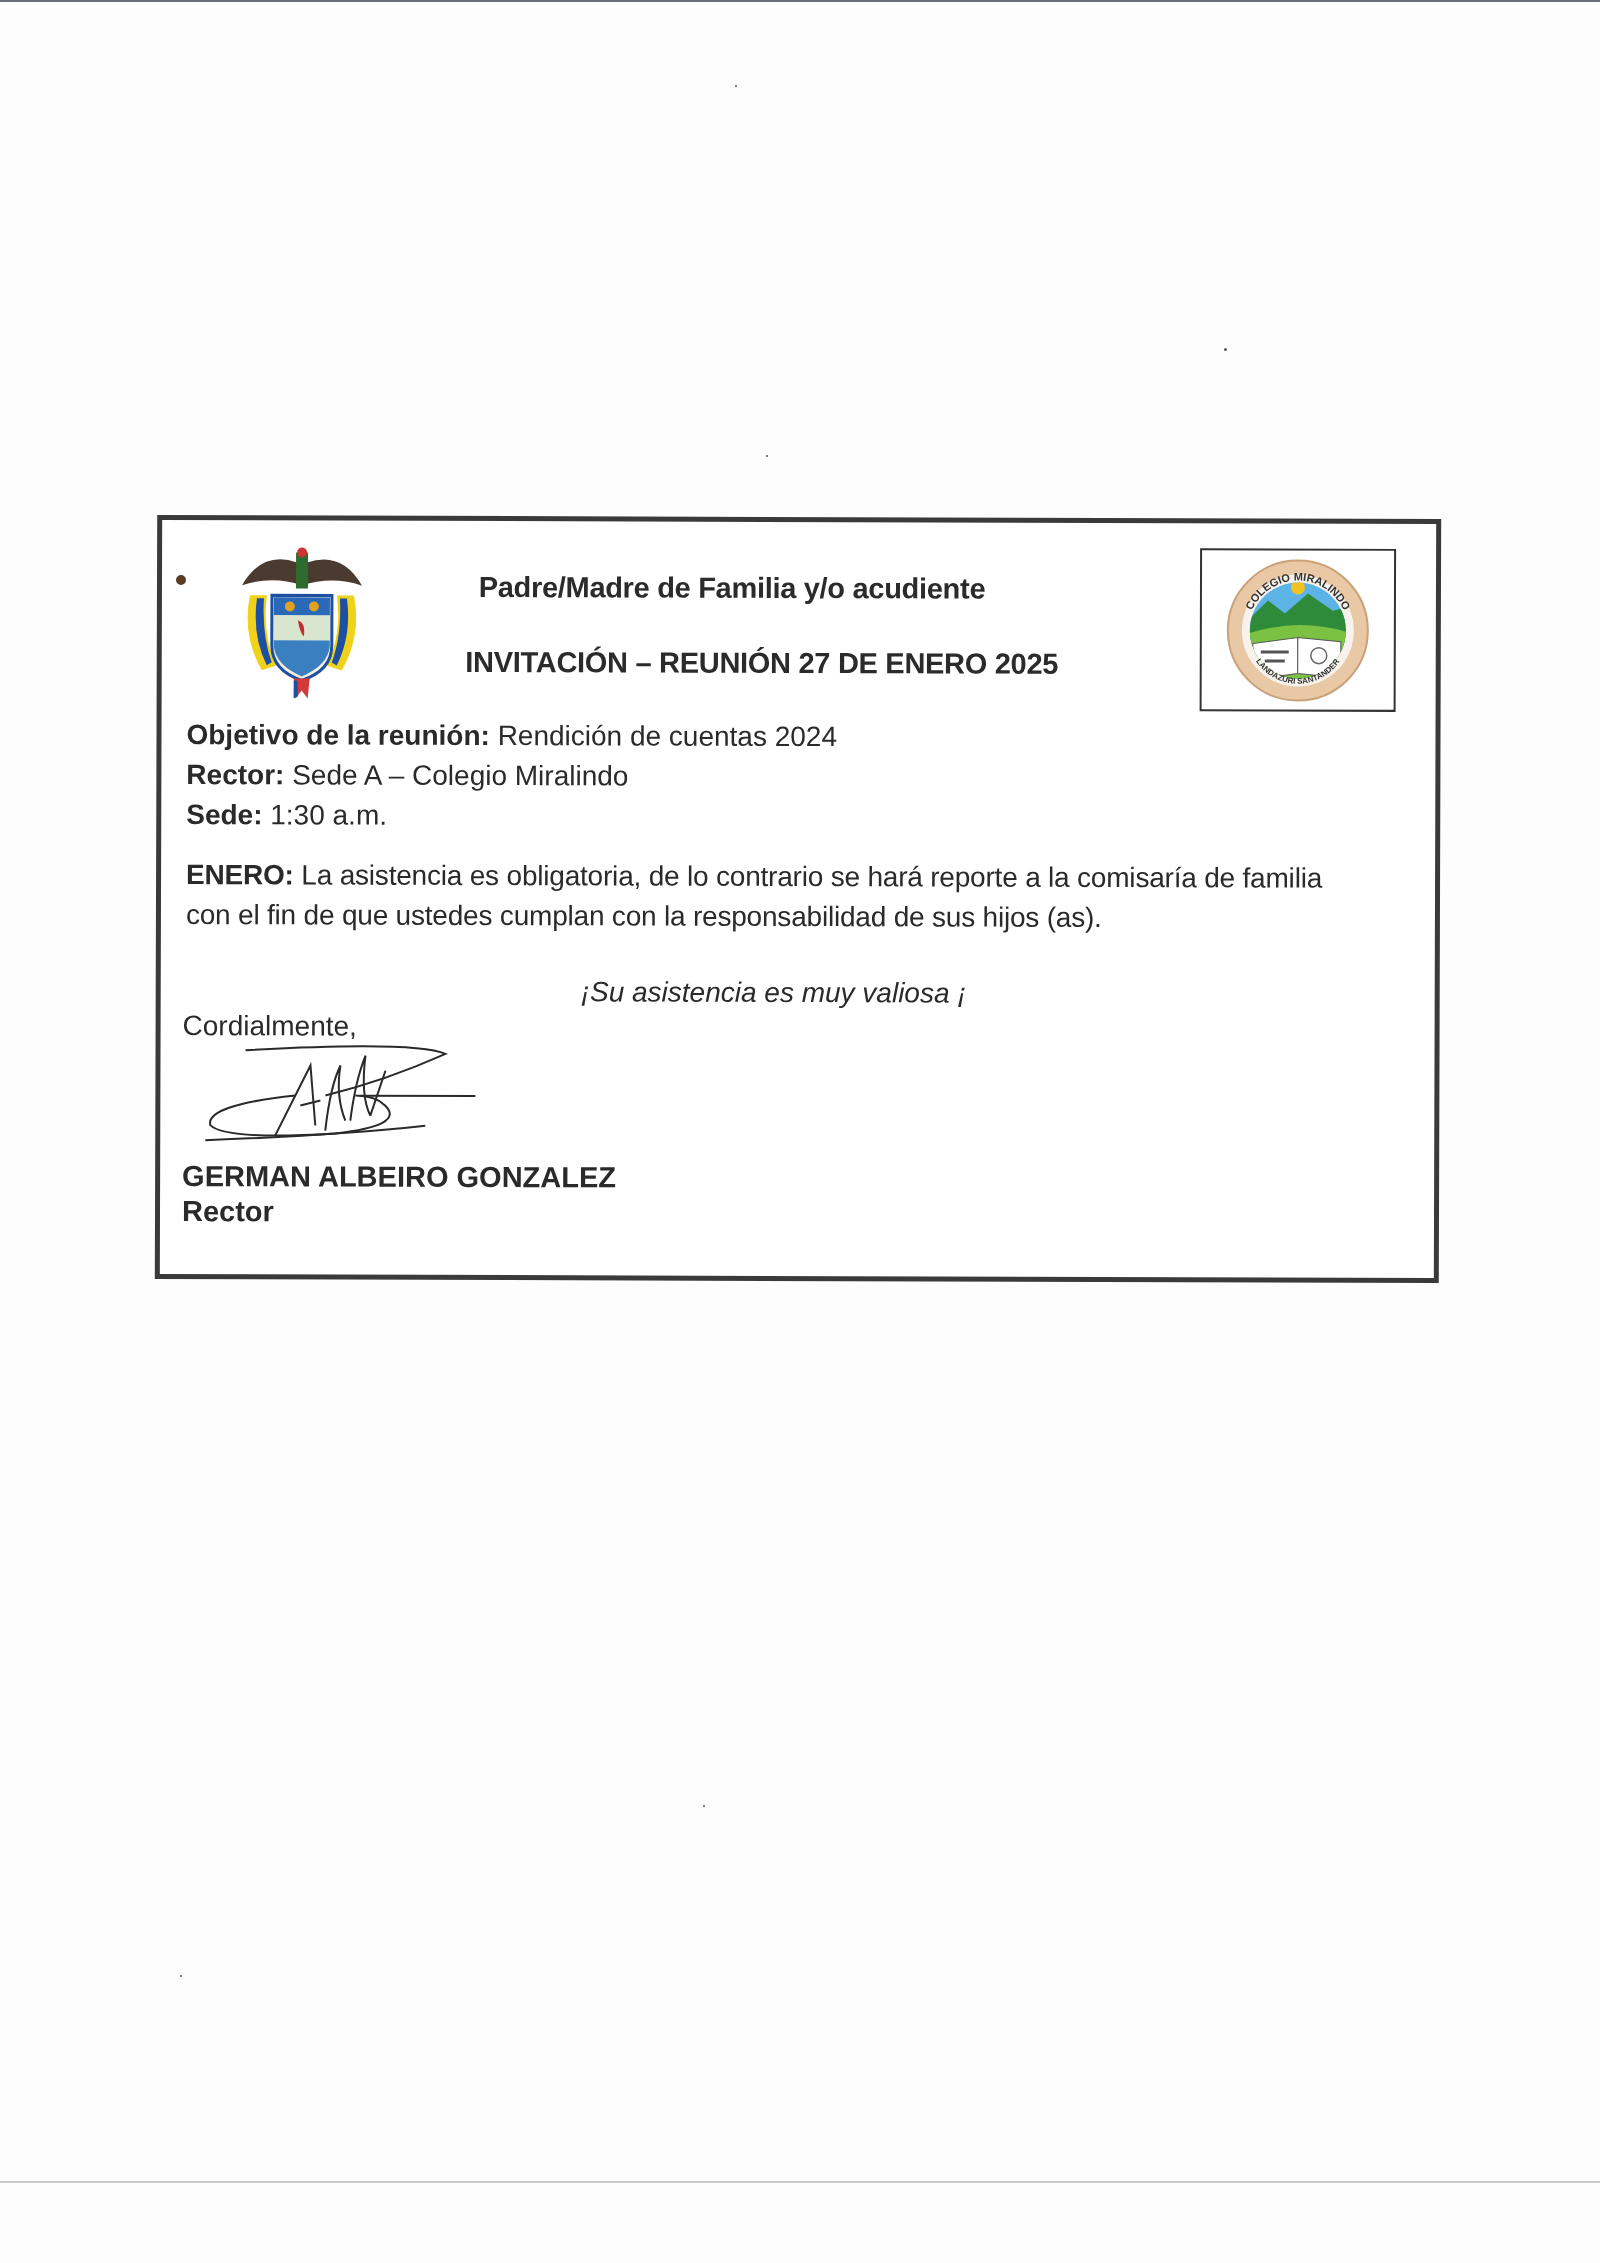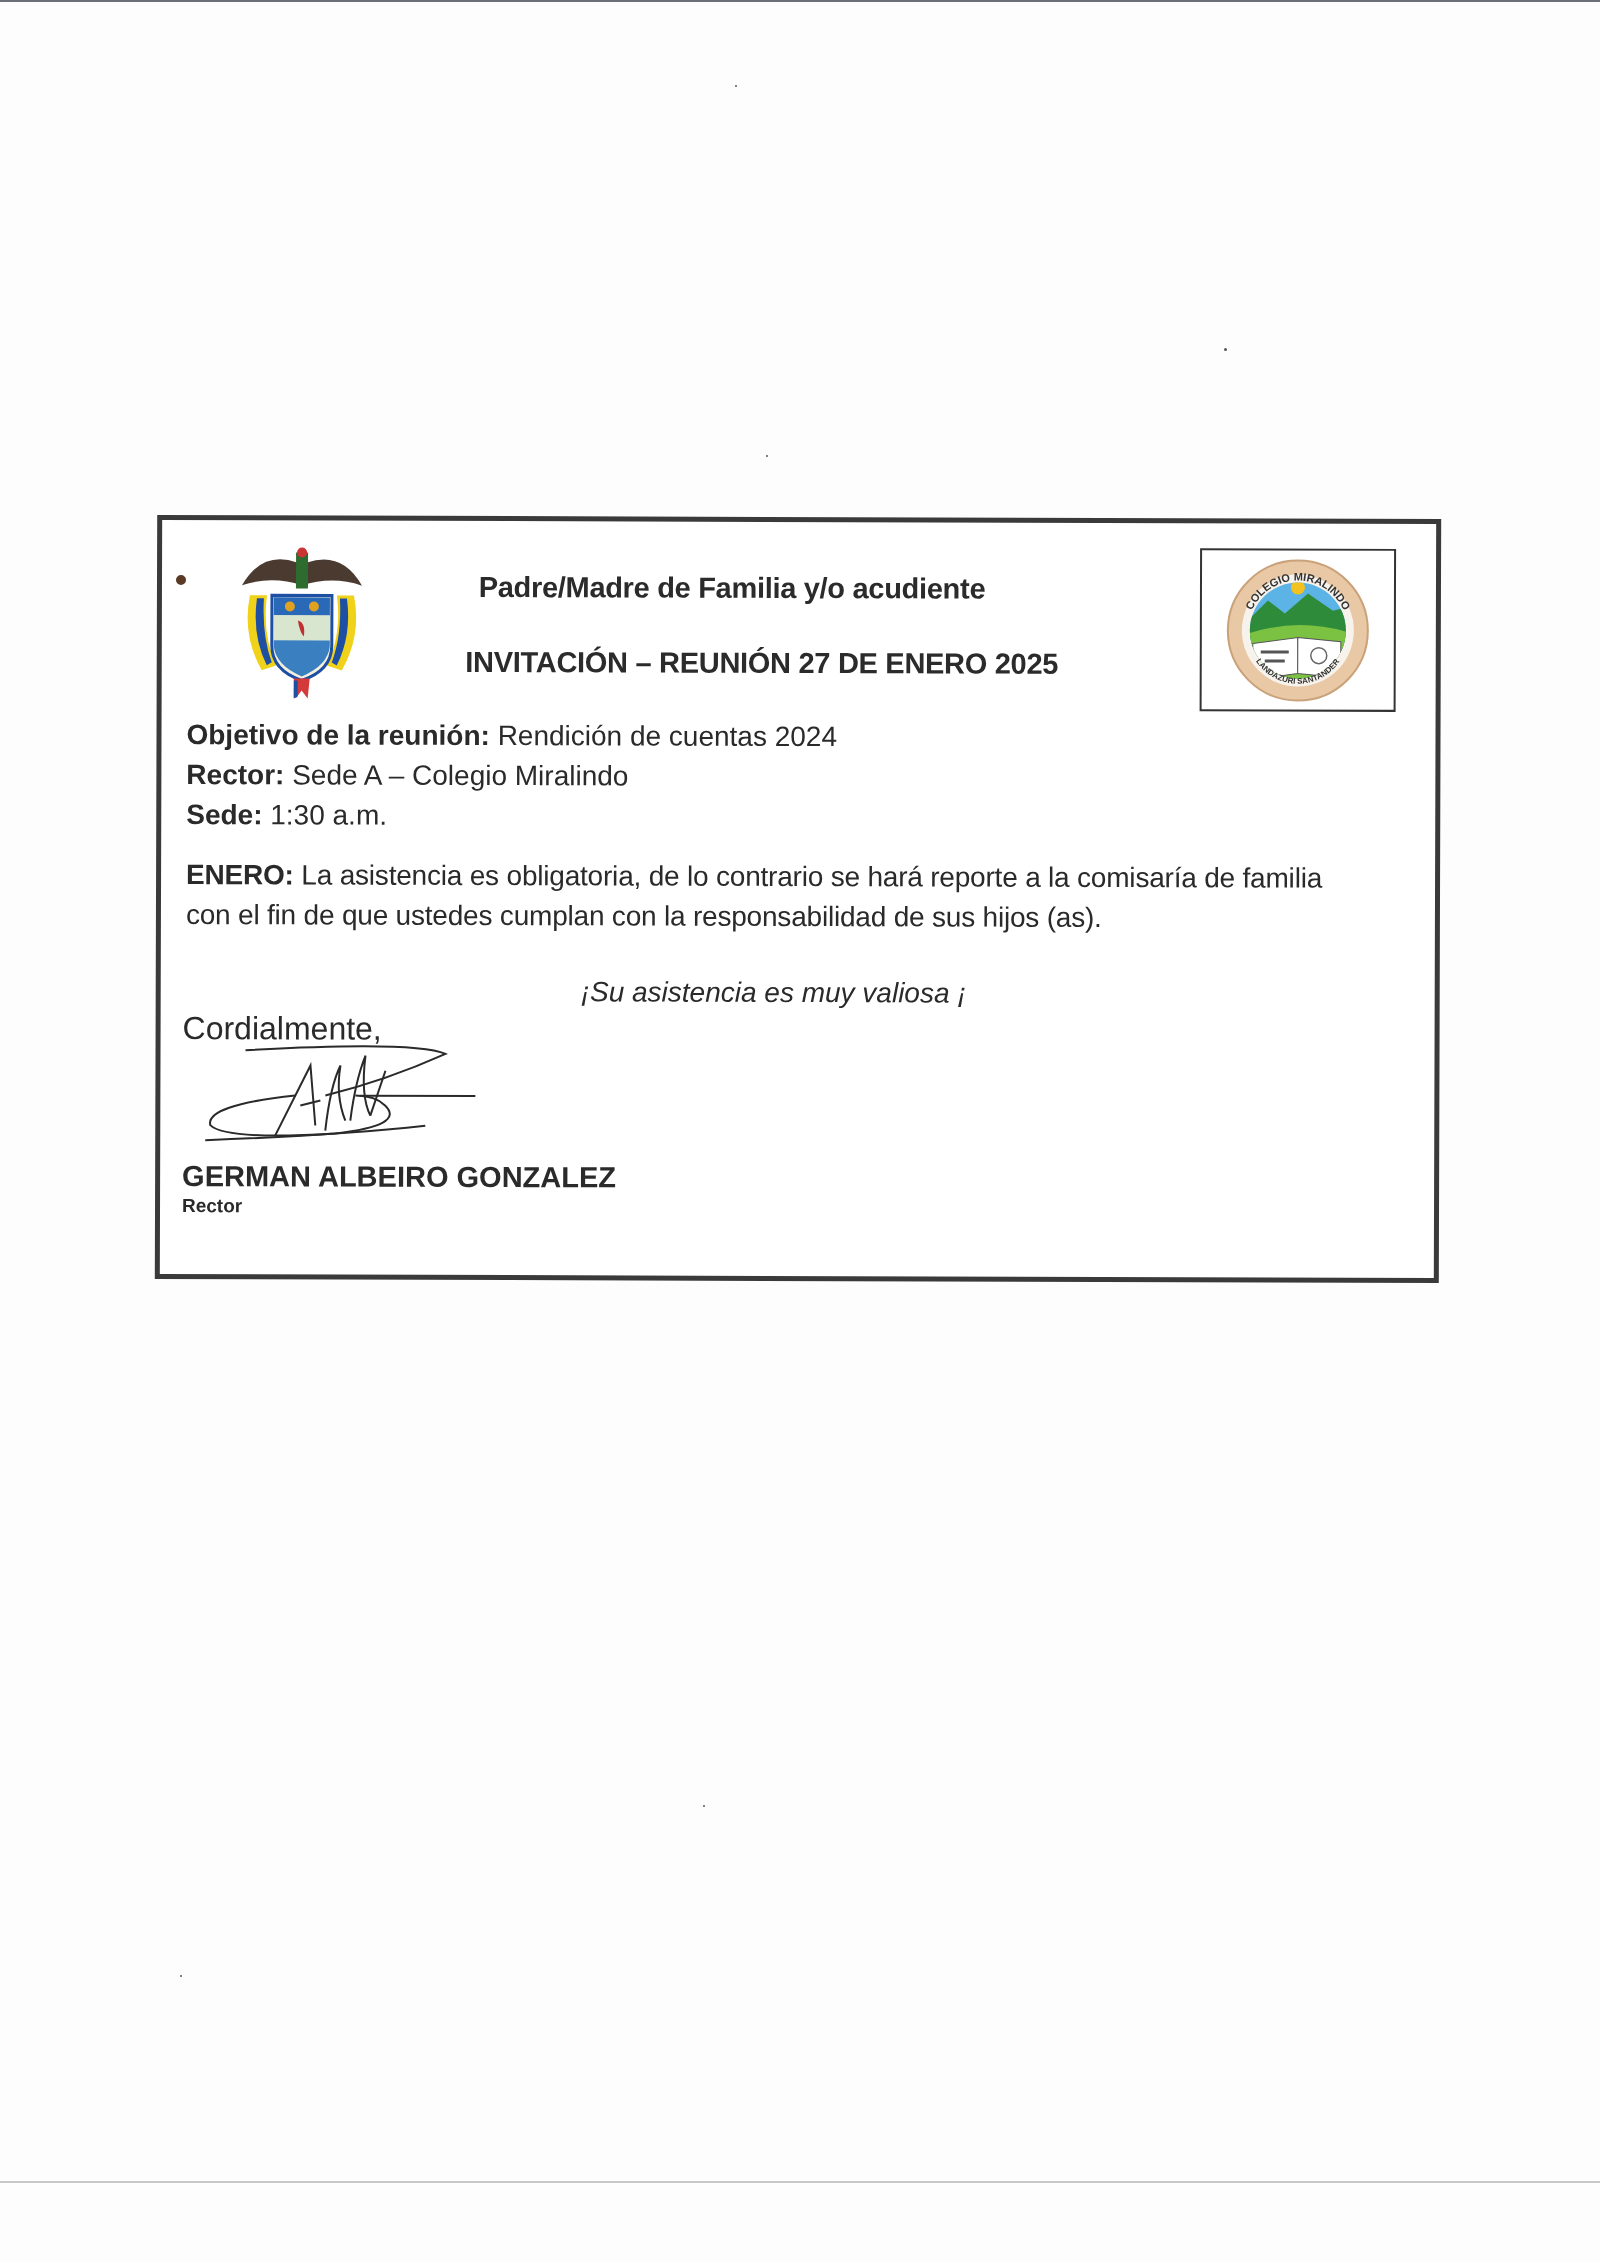--- a/index.html
+++ b/index.html
@@ -35,24 +35,24 @@
       position: absolute; left: 270px; top: 125px; width: 660px; text-align: center;
       font-size: 29px; font-weight: bold; letter-spacing: -0.3px; color: #2b2b2b;
     }
 
     .info { position: absolute; left: 25px; top: 195px; width: 1200px; font-size: 28px; line-height: 40px; }
     .info .row { white-space: nowrap; }
     .info b { font-weight: bold; text-align: right; }
     .nota { position: absolute; left: 25px; top: 335px; width: 1180px; font-size: 28px; line-height: 40px; letter-spacing: -0.2px; }
 
     .slogan { position: absolute; left: 420px; top: 455px; font-size: 28px; font-style: italic; }
-    .closing { position: absolute; left: 22px; top: 490px; font-size: 32px; }
+    .closing { position: absolute; left: 22px; top: 490px; font-size: 28px; }
     .signature { position: absolute; left: 25px; top: 505px; width: 300px; height: 130px; }
     .signer-name { position: absolute; left: 22px; top: 640px; font-size: 29px; font-weight: bold; }
-    .signer-title { position: absolute; left: 22px; top: 675px; font-size: 19px; font-weight: bold; }
+    .signer-title { position: absolute; left: 22px; top: 675px; font-size: 29px; font-weight: bold; }
   </style>
 </head>
 <body>
 
 <div class="scan-top"></div>
 <div class="scan-line-bottom"></div>
 <div class="speck" style="left:1224px;top:348px;"></div>
 <div class="speck" style="left:766px;top:455px;width:2px;height:2px;"></div>
 <div class="speck" style="left:703px;top:1805px;width:2px;height:2px;"></div>
 <div class="speck" style="left:180px;top:1975px;width:2px;height:2px;"></div>

